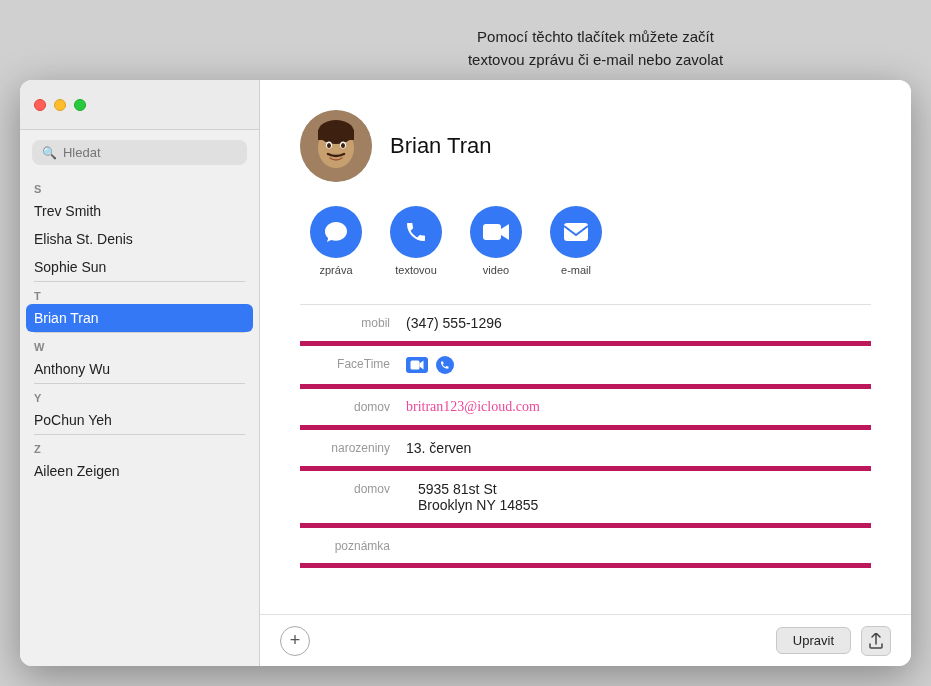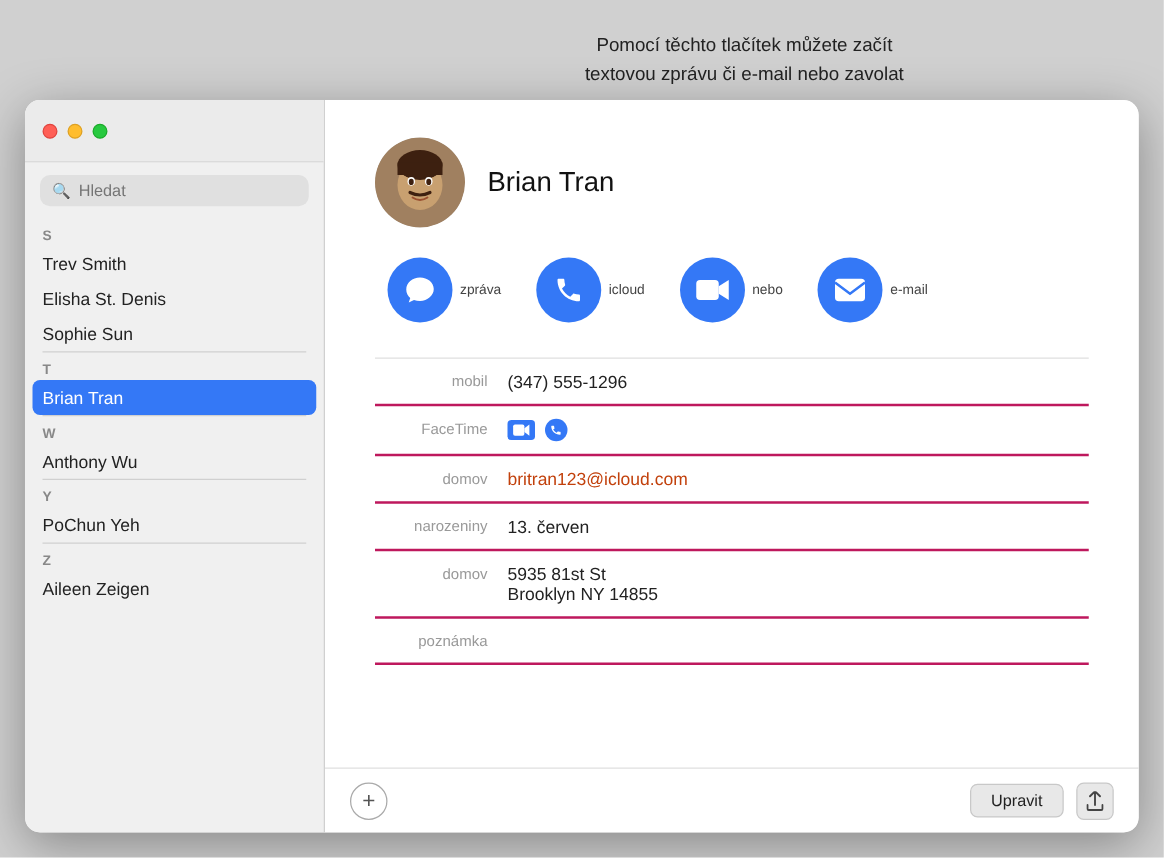--- a/index.html
+++ b/index.html
@@ -198,21 +198,21 @@
     
     .action-buttons {
       display: flex;
       gap: 28px;
       margin-bottom: 28px;
       padding-left: 10px;
     }
 
     .action-btn {
       display: flex;
-      flex-direction: row;
+      flex-direction: column;
       align-items: center;
       gap: 6px;
       cursor: pointer;
     }
 
     .action-btn-circle {
       width: 52px;
       height: 52px;
       border-radius: 50%;
       background: #3478f6;
@@ -230,21 +230,21 @@
 
     
     .fields-section {
       border-top: 1px solid #e0e0e0;
     }
 
     .field-row {
       display: flex;
       align-items: flex-start;
       padding: 10px 0;
-      border-bottom: 2px solid #be185d;
+      border-bottom: 5px solid #be185d;
       gap: 16px;
     }
 
     .field-label {
       font-size: 12px;
       color: #999;
       width: 90px;
       text-align: right;
       flex-shrink: 0;
       padding-top: 1px;
@@ -347,20 +347,21 @@
       align-items: center;
       justify-content: center;
       cursor: pointer;
       font-size: 14px;
       color: #444;
     }
 
     
     .address-line {
       display: block;
+      margin-left: 12px;
     }
   </style>
 </head>
 <body>
 
 <div class="callout">
   <span>Pomocí těchto tlačítek můžete začít</span><br>
   <span>textovou zprávu či e-mail nebo zavolat</span>
 </div>
 
@@ -450,31 +451,31 @@
           </div>
           <span class="action-btn-label">zpráva</span>
         </div>
 
         <div class="action-btn">
           <div class="action-btn-circle">
             <svg width="24" height="24" viewBox="0 0 24 24" fill="none">
               <path d="M6.6 10.8c1.4 2.8 3.8 5.1 6.6 6.6l2.2-2.2c.3-.3.7-.4 1-.2 1.1.4 2.3.6 3.6.6.6 0 1 .4 1 1V20c0 .6-.4 1-1 1-9.4 0-17-7.6-17-17 0-.6.4-1 1-1h3.5c.6 0 1 .4 1 1 0 1.3.2 2.5.6 3.6.1.3 0 .7-.2 1L6.6 10.8z" fill="white"></path>
             </svg>
           </div>
-          <span class="action-btn-label">icloud</span>
+          <span class="action-btn-label">textovou</span>
         </div>
 
         <div class="action-btn">
           <div class="action-btn-circle">
             <svg width="28" height="20" viewBox="0 0 28 20" fill="none">
               <rect x="1" y="2" width="18" height="16" rx="3" fill="white"></rect>
               <path d="M19 7l8-5v16l-8-5V7z" fill="white"></path>
             </svg>
           </div>
-          <span class="action-btn-label">nebo</span>
+          <span class="action-btn-label">video</span>
         </div>
 
         <div class="action-btn">
           <div class="action-btn-circle">
             <svg width="26" height="20" viewBox="0 0 26 20" fill="none">
               <rect x="1" y="1" width="24" height="18" rx="3" fill="white"></rect>
               <path d="M1 4l12 9 12-9" stroke="#3478f6" stroke-width="2" fill="none"></path>
             </svg>
           </div>
           <span class="action-btn-label">e-mail</span>
@@ -501,21 +502,21 @@
             <div class="facetime-icon-phone">
               <svg width="10" height="10" viewBox="0 0 10 10" fill="none">
                 <path d="M2.5 4.3c.6 1.2 1.6 2.2 2.8 2.8l.9-.9c.1-.1.3-.2.4-.1.5.2 1 .3 1.5.3.2 0 .4.2.4.4v1.5c0 .2-.2.4-.4.4C4 8.7 1 5.7 1 2c0-.2.2-.4.4-.4H2.9c.2 0 .4.2.4.4 0 .5.1 1 .3 1.5 0 .1 0 .3-.1.4l-.9.4z" fill="white"></path>
               </svg>
             </div>
           </div>
         </div>
 
         <div class="field-row">
           <span class="field-label">domov</span>
-          <span class="field-value" style="color:#c2410c;">britran123@icloud.com</span>
+          <span class="field-value" style="color:#ec4899;font-family:Liberation Serif, serif;">britran123@icloud.com</span>
         </div>
 
         <div class="field-row">
           <span class="field-label">narozeniny</span>
           <span class="field-value">13. červen</span>
         </div>
 
         <div class="field-row">
           <span class="field-label">domov</span>
           <div class="field-value">

